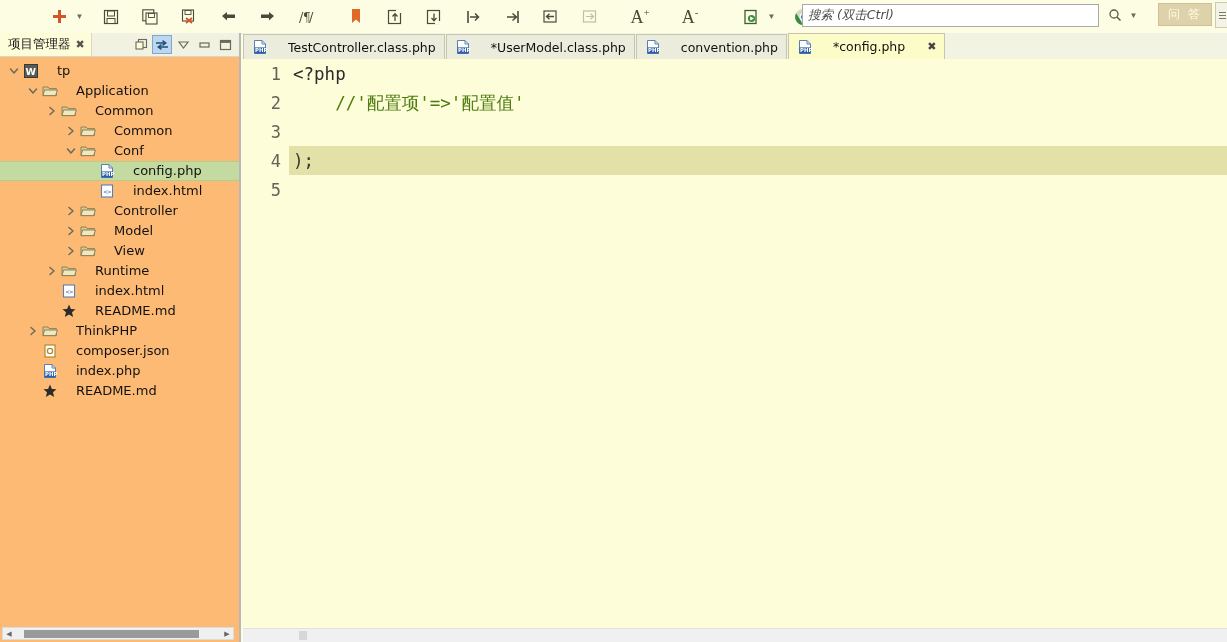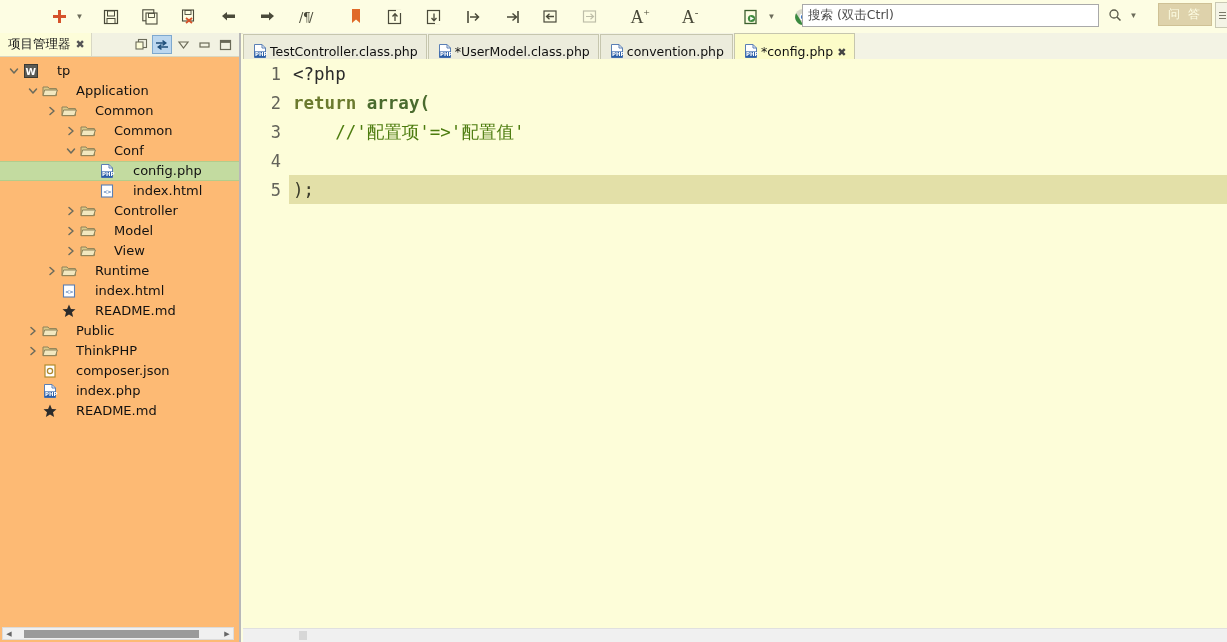--- a/index.html
+++ b/index.html
@@ -47,21 +47,21 @@
   }
   .search-box {
     width: 285px; height: 21px;
     background: #ffffff;
     border: 1px solid #a9a9a9;
     display: flex; align-items: center;
     padding: 0 5px;
     font-size: 13px;
     color: #4b4b4b;
   }
-  .search-ph { font-family: "DejaVu Sans", sans-serif; font-size: 12.5px; }
+  .search-ph { font-family: "DejaVu Sans", sans-serif; font-size: 12.5px; font-style: italic; }
   .search-icon-btn {
     width: 20px; height: 24px; margin-left: 6px;
     display: flex; align-items: center; justify-content: center;
   }
   .qa-btn {
     position: absolute; top: 3px; left: 1158px;
     width: 52px; height: 21px;
     background: #ded2ab;
     border: 1px solid #cfc195;
     display: flex; align-items: center; justify-content: center;
@@ -182,22 +182,22 @@
     background: #fdfdd9;
   }
   .ed-tabbar {
     height: 26px;
     display: flex; align-items: flex-end;
     background: #f3f3e4;
     border-bottom: 1px solid #c8c8b0;
   }
   .ed-tab {
     height: 25px;
-    display: flex; align-items: flex-end;
-    gap: 2px;
+    display: flex; align-items: center;
+    gap: 20px;
     padding: 0 8px;
     background: #ececdc;
     border: 1px solid #c6c6ae;
     border-bottom: none;
     font-size: 12.5px; color: #101010;
     font-family: "DejaVu Sans", sans-serif;
     box-sizing: border-box;
     margin-right: 1px;
   }
   .ed-tab.active {
@@ -677,35 +677,20 @@
             <svg width="10" height="10" viewBox="0 0 10 10">
               <path d="M3 1.5 L7 5 L3 8.5" fill="none" stroke="#6b6b5c" stroke-width="1.5" stroke-linecap="round" stroke-linejoin="round"></path>
             </svg>
           </span>
           <span class="ticon">
             <svg width="16" height="16" viewBox="0 0 16 16">
               <path d="M1 4 L6 4 L7.3 5.6 L14.4 5.6 L14.4 12.6 L1 12.6 Z" fill="#d9c98a" stroke="#8d8158" stroke-width="1"></path>
               <path d="M2.6 7 L15.4 7 L13.6 12.6 L1 12.6 Z" fill="#f2e8c0" stroke="#8d8158" stroke-width="1"></path>
             </svg>
           </span>
-          <span class="tlabel">Public</span>
-        </div>
-        <div class="trow">
-          <span style="width: 25px; flex: 0 0 auto;"></span>
-          <span class="twist">
-            <svg width="10" height="10" viewBox="0 0 10 10">
-              <path d="M3 1.5 L7 5 L3 8.5" fill="none" stroke="#6b6b5c" stroke-width="1.5" stroke-linecap="round" stroke-linejoin="round"></path>
-            </svg>
-          </span>
-          <span class="ticon">
-            <svg width="16" height="16" viewBox="0 0 16 16">
-              <path d="M1 4 L6 4 L7.3 5.6 L14.4 5.6 L14.4 12.6 L1 12.6 Z" fill="#d9c98a" stroke="#8d8158" stroke-width="1"></path>
-              <path d="M2.6 7 L15.4 7 L13.6 12.6 L1 12.6 Z" fill="#f2e8c0" stroke="#8d8158" stroke-width="1"></path>
-            </svg>
-          </span>
           <span class="tlabel">ThinkPHP</span>
         </div>
         <div class="trow">
           <span style="width: 25px; flex: 0 0 auto;"></span>
           <span class="twist"></span>
           <span class="ticon">
             <svg width="16" height="16" viewBox="0 0 16 16">
               <rect x="3" y="2" width="10" height="12" fill="#ffffff" stroke="#b08a2e" stroke-width="1.2"></rect>
               <circle cx="8" cy="8" r="2.6" fill="none" stroke="#b08a2e" stroke-width="1.3"></circle>
             </svg>
@@ -796,21 +781,20 @@
     <div class="code-area">
       <div class="gutter" id="gutter">
           <div class="gutter-line">1</div>
           <div class="gutter-line">2</div>
           <div class="gutter-line">3</div>
           <div class="gutter-line">4</div>
           <div class="gutter-line">5</div>
         </div>
       <div class="code-lines" id="code-lines">
           <div class="cline"><span class="c-plain">&lt;?php</span></div>
-          <div class="cline"><span class="c-kw">return</span><span class="c-plain"> </span><span class="c-fn">array(</span></div>
           <div class="cline"><span class="c-com">    //'配置项'=&gt;'配置值'</span></div>
           <div class="cline"><span class="c-plain"></span></div>
           <div class="cline cur"><span class="c-punct">);</span></div>
         </div>
       <div class="ed-hscroll">
         <div class="ed-hscroll-thumb"></div>
       </div>
     </div>
   </div>
 

